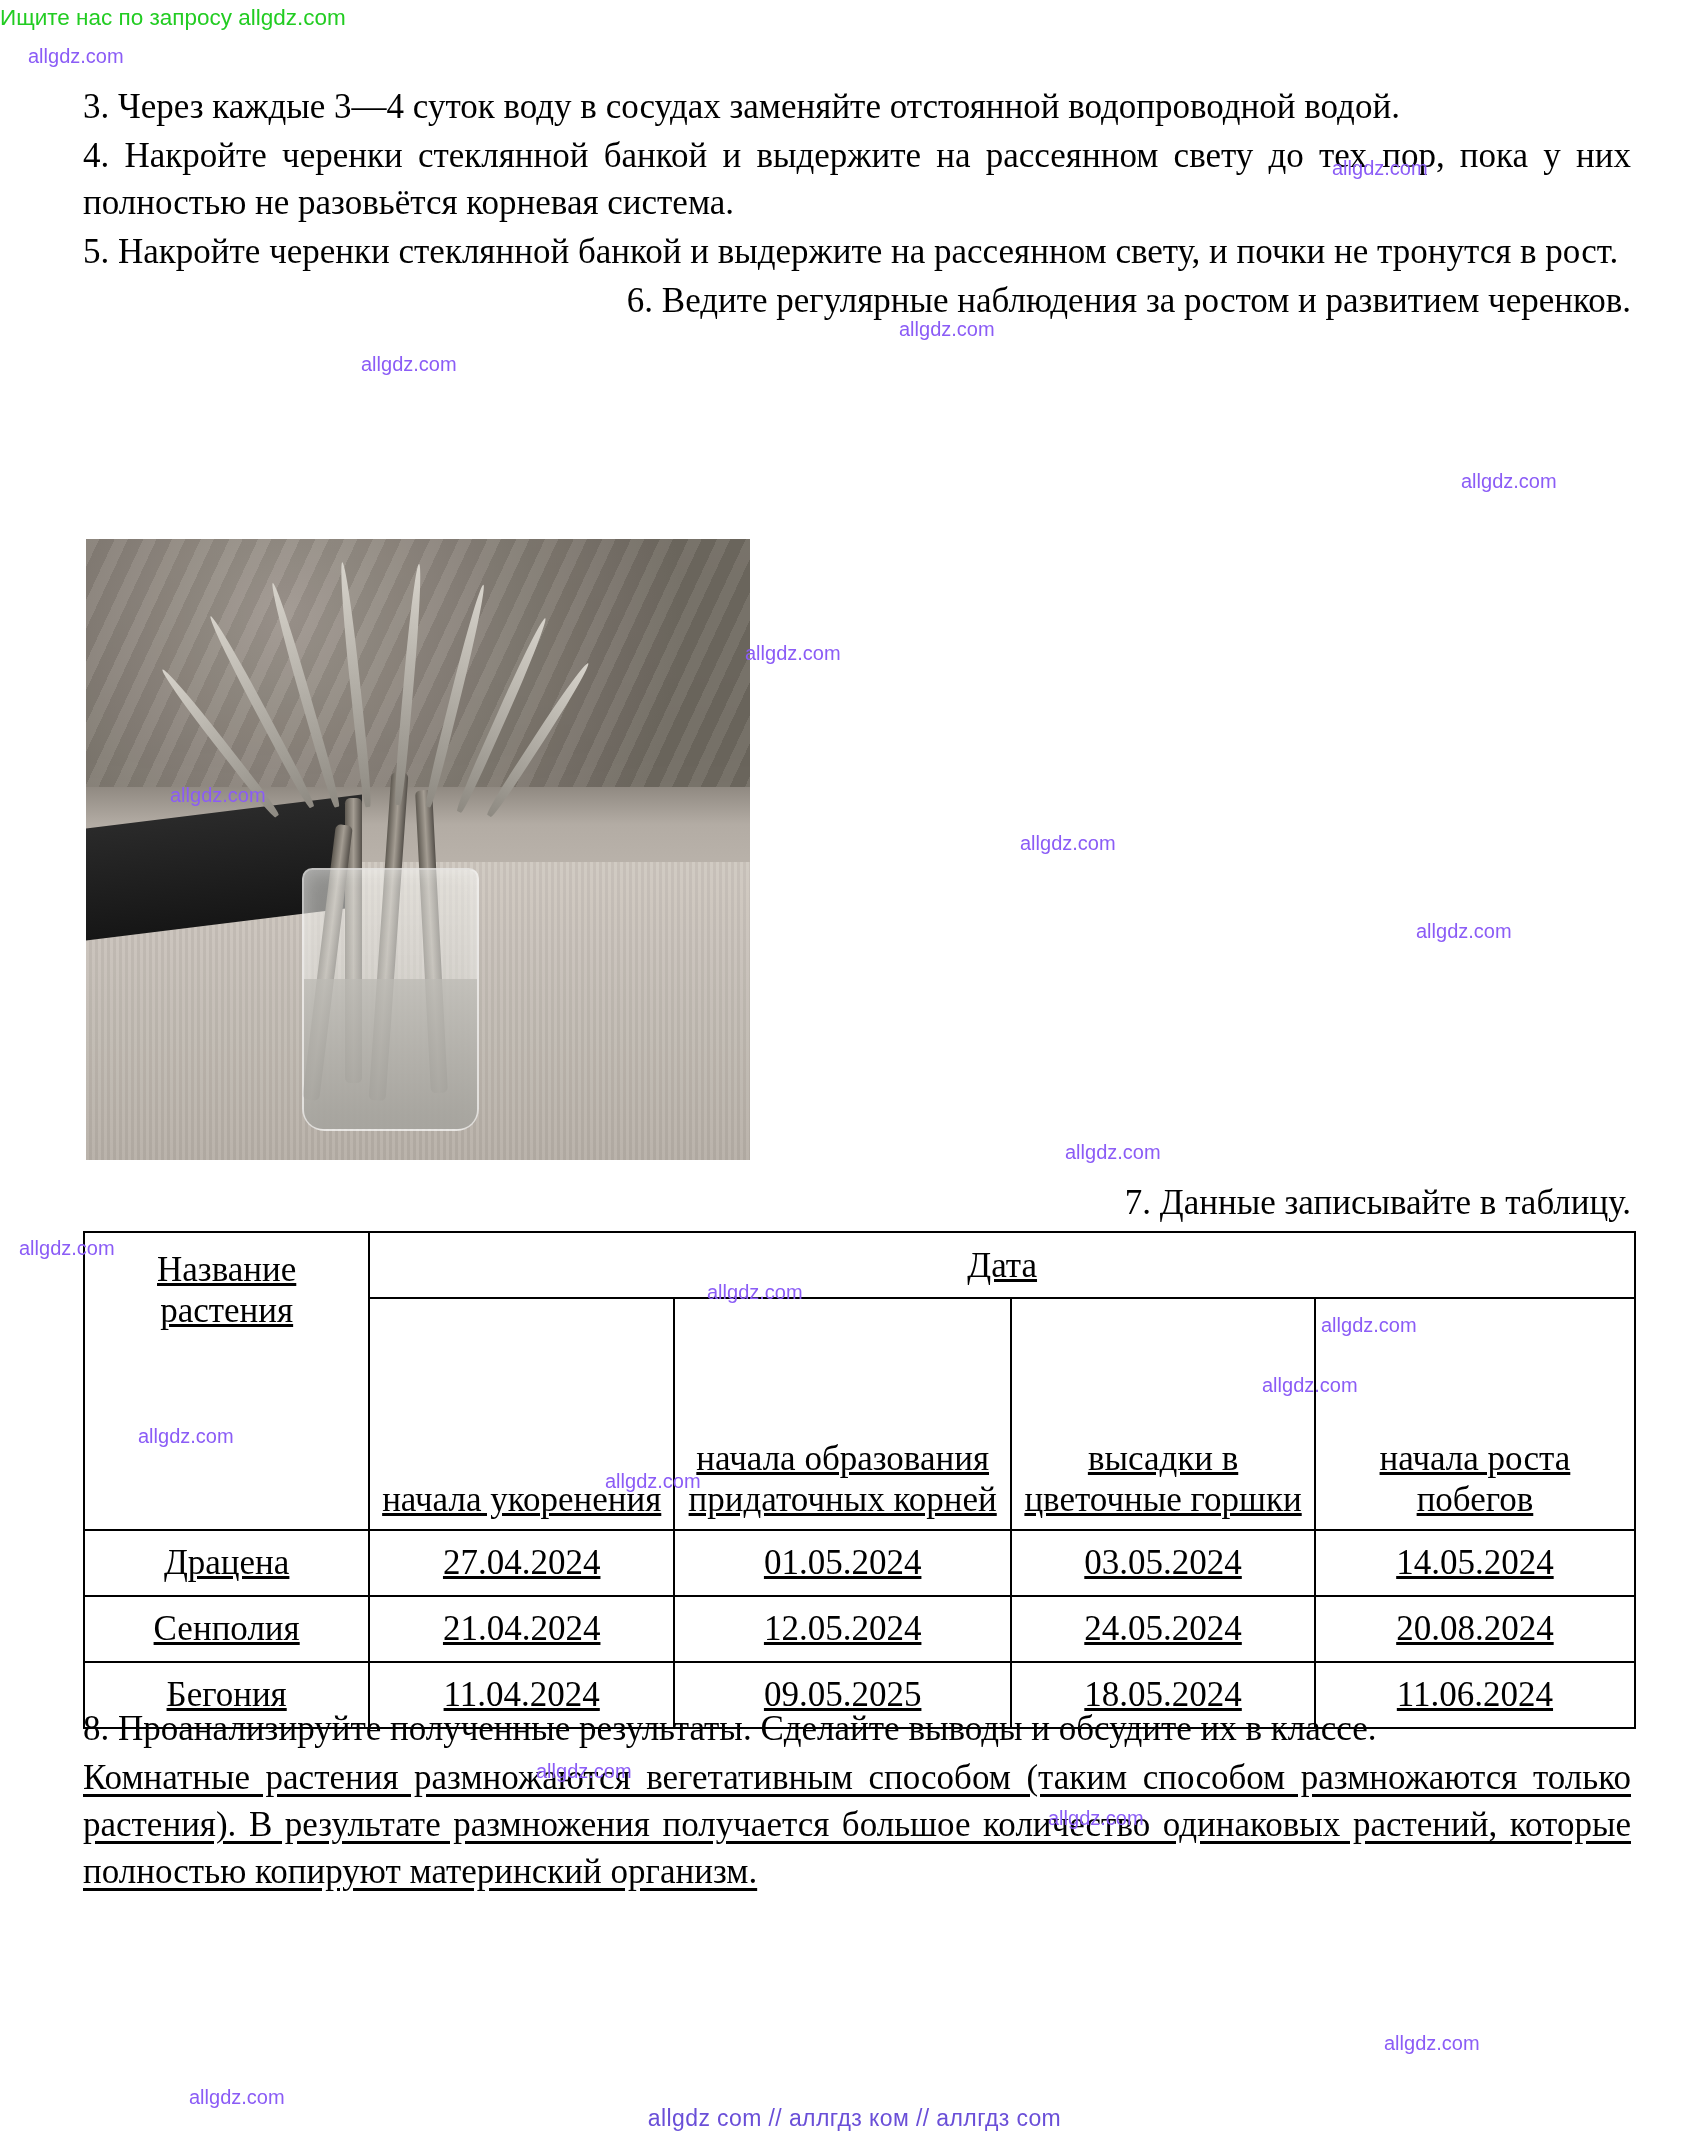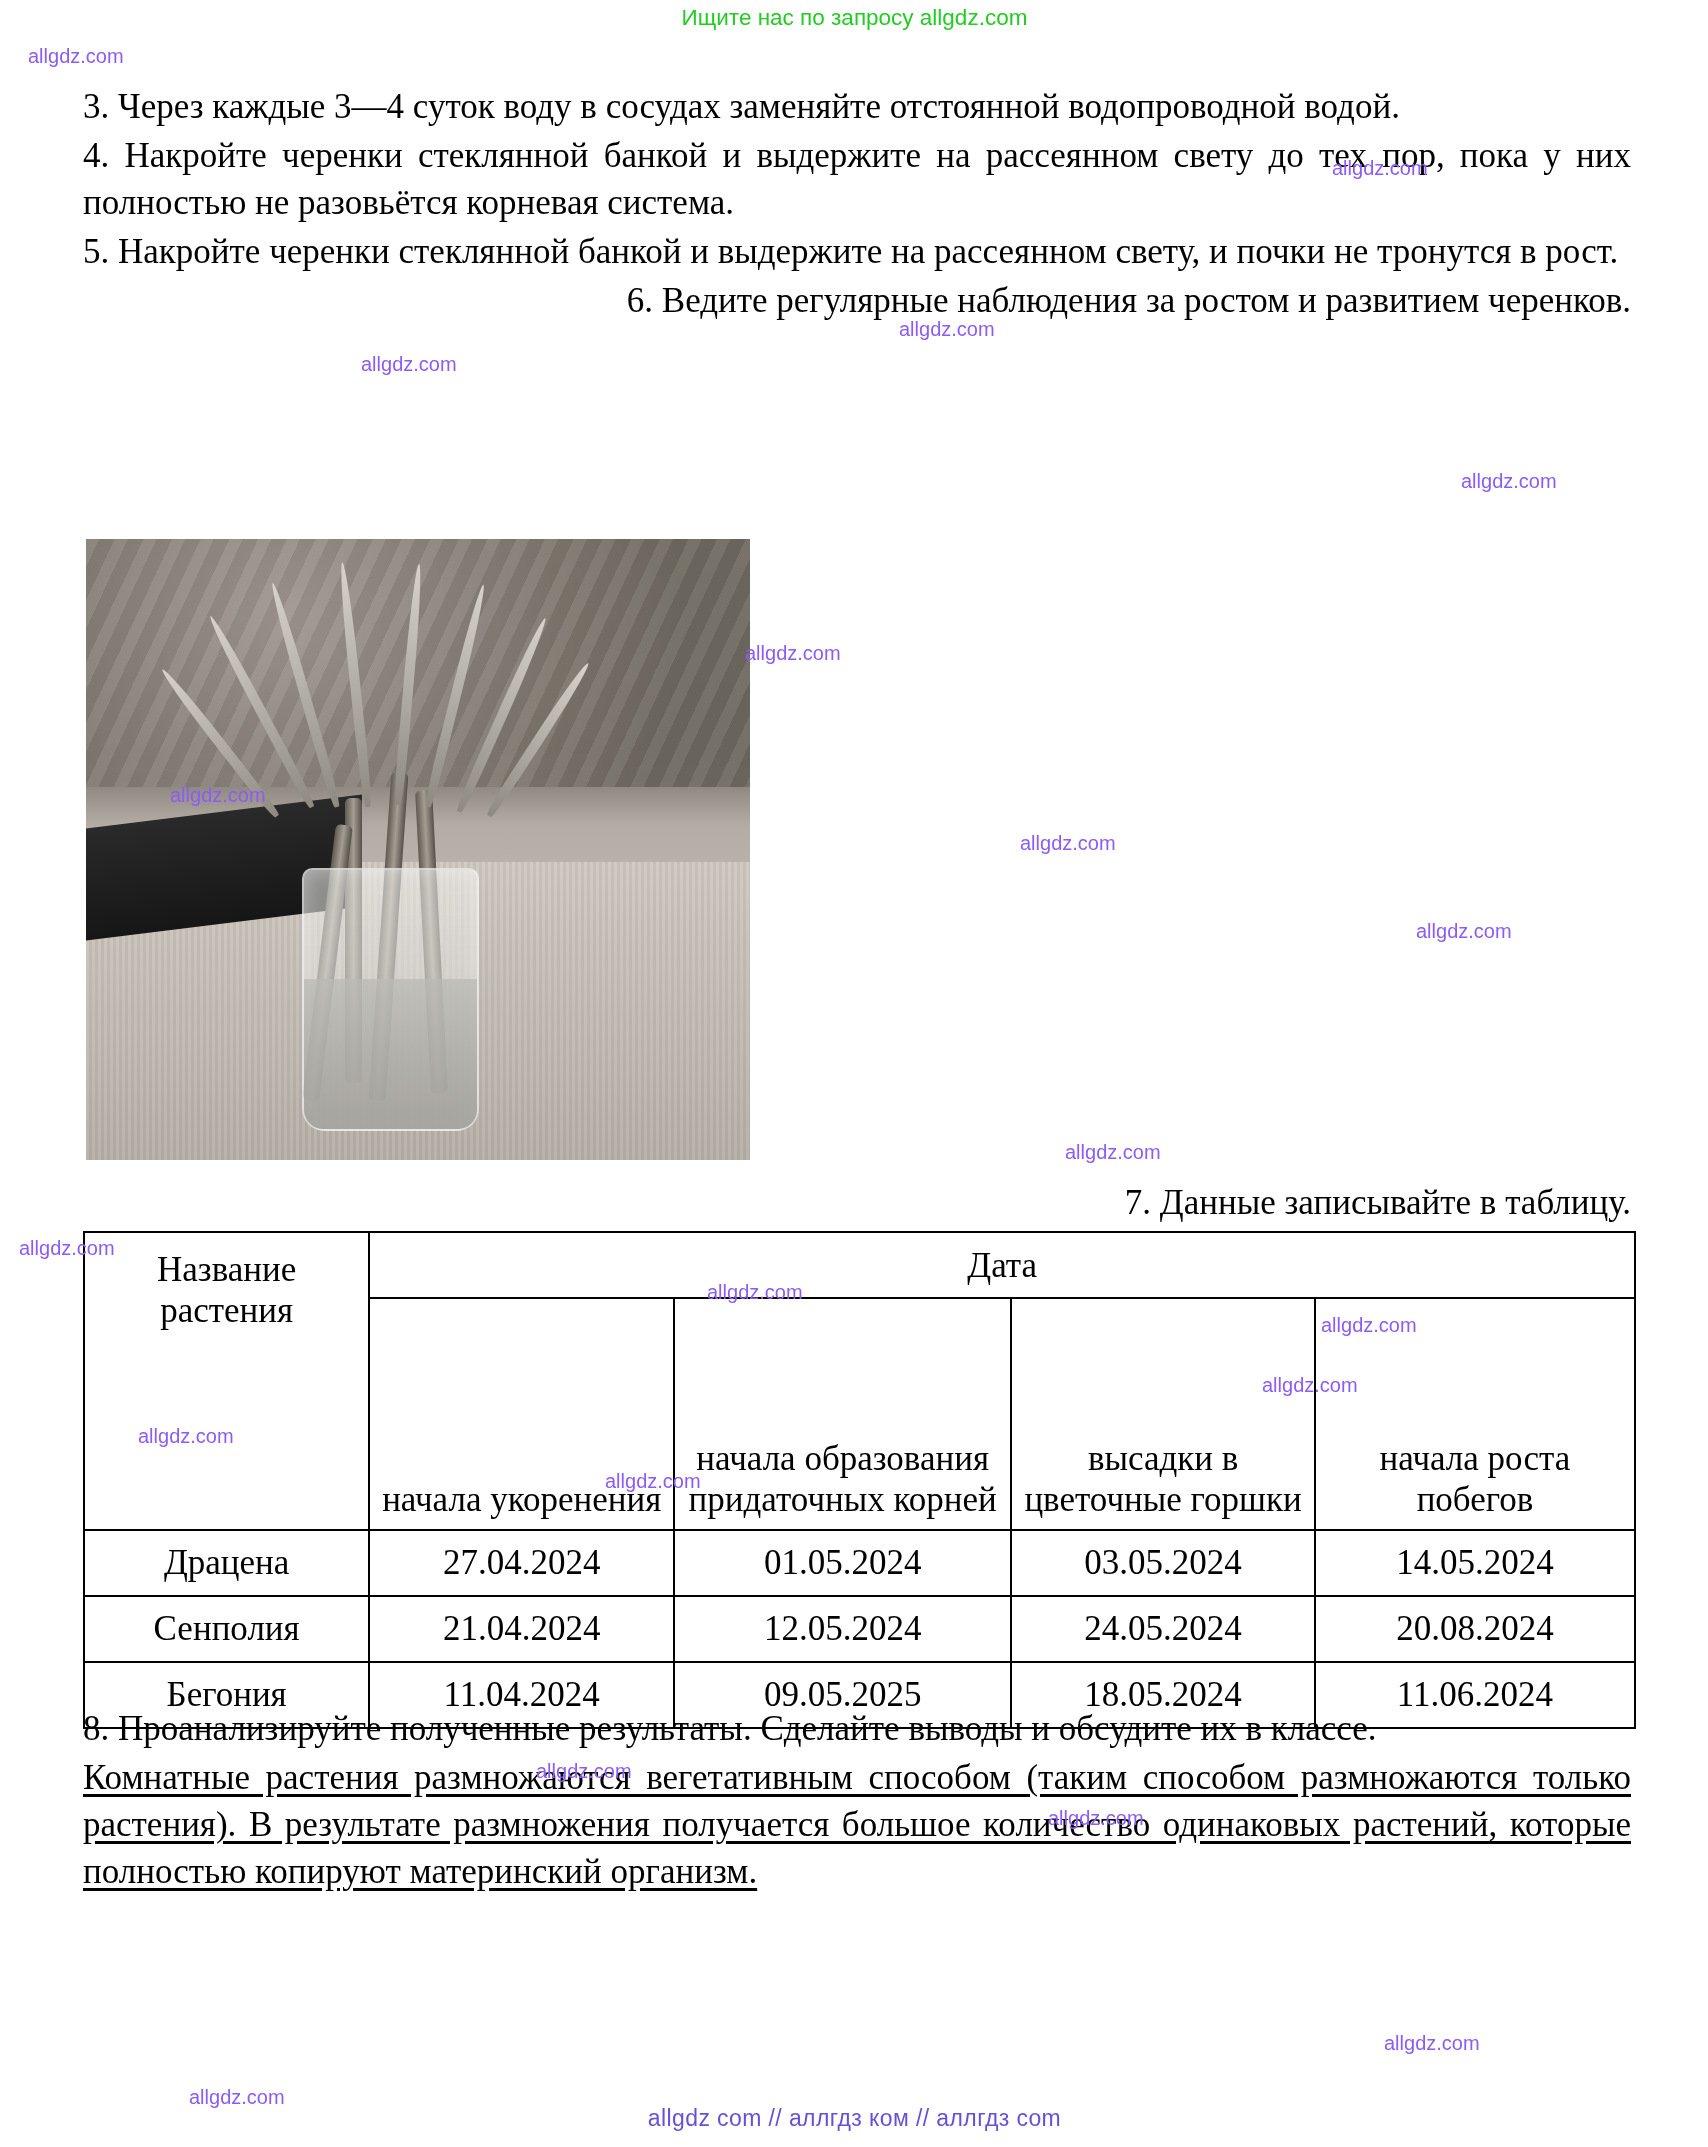--- a/index.html
+++ b/index.html
@@ -23,21 +23,21 @@
     font-size: 20px;
     color: #8b5cf6;
     white-space: nowrap;
     pointer-events: none;
   }
   .wm-top {
     position: absolute;
     top: 5.2px;
     left: 0;
     width: 100%;
-    text-align: center;
+    text-align: left;
     font-family: "Liberation Sans", sans-serif;
     font-size: 22.5px;
     color: #22cc22;
     white-space: nowrap;
   }
   .wm-bottom {
     position: absolute;
     bottom: 15.6px;
     left: 0;
     width: 100%;
@@ -139,20 +139,21 @@
   }
 
   
   .tbl {
     position: absolute;
     left: 83px;
     top: 1231px;
     width: 1553px;
     border-collapse: collapse;
     font-size: 35px;
+    text-decoration: underline;
   }
   .tbl td, .tbl th {
     border: 2.6px solid #000;
     text-align: center;
     vertical-align: middle;
     font-weight: normal;
     padding: 3.5px 5.2px;
     line-height: 1.18;
   }
   .tbl .c-name { width: 285px; }

